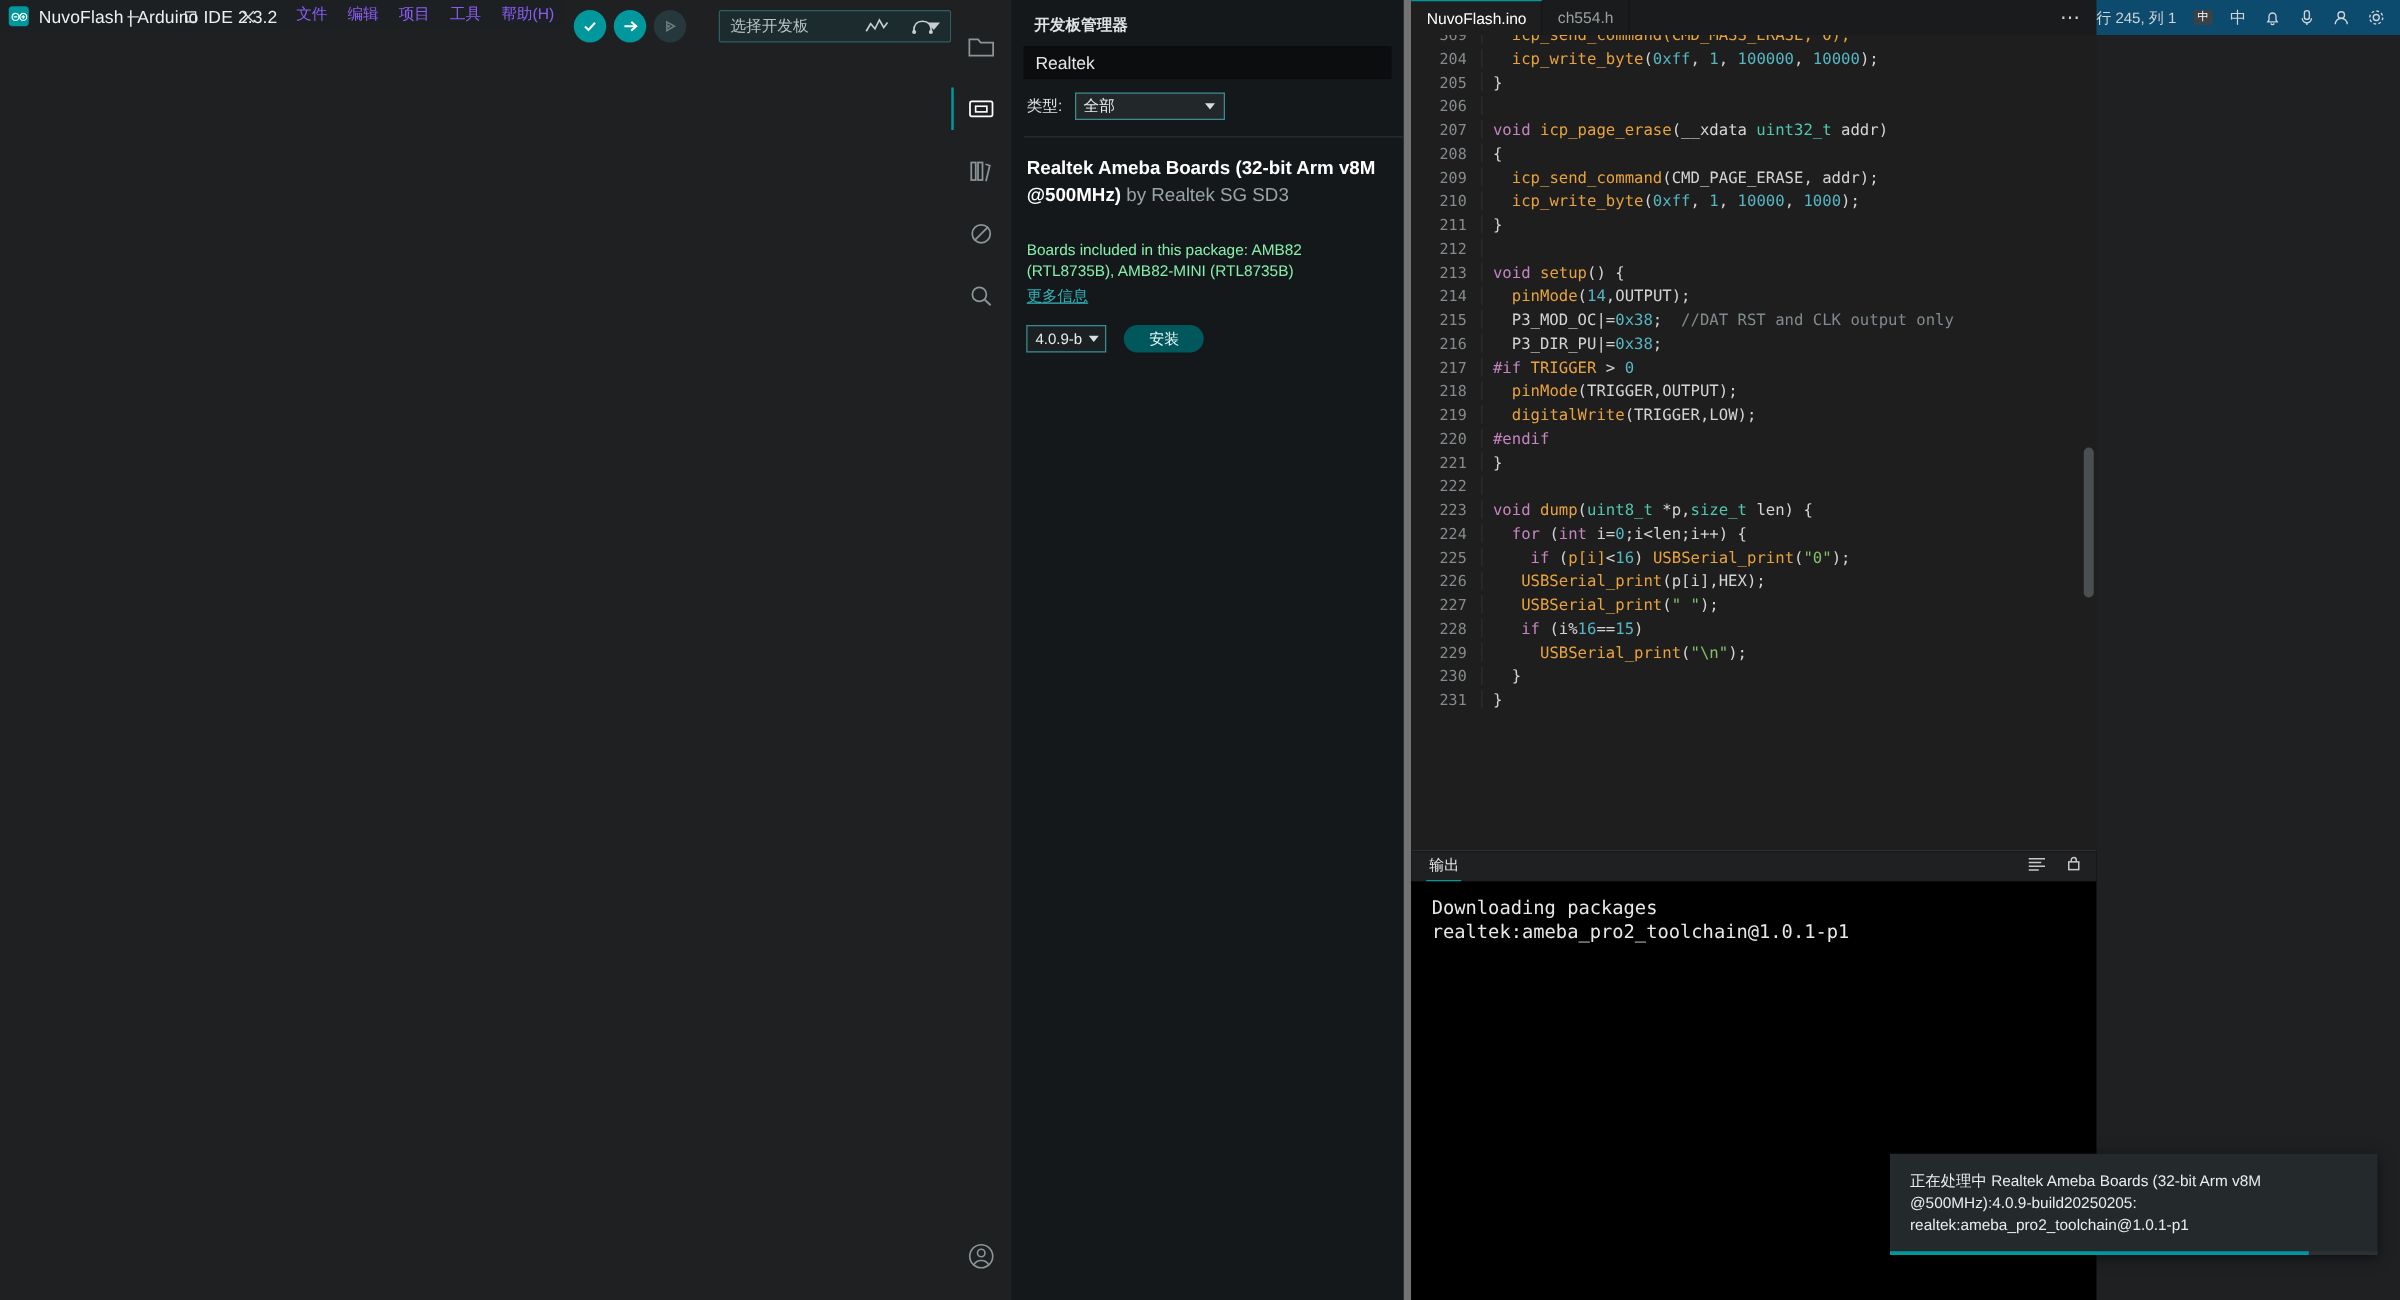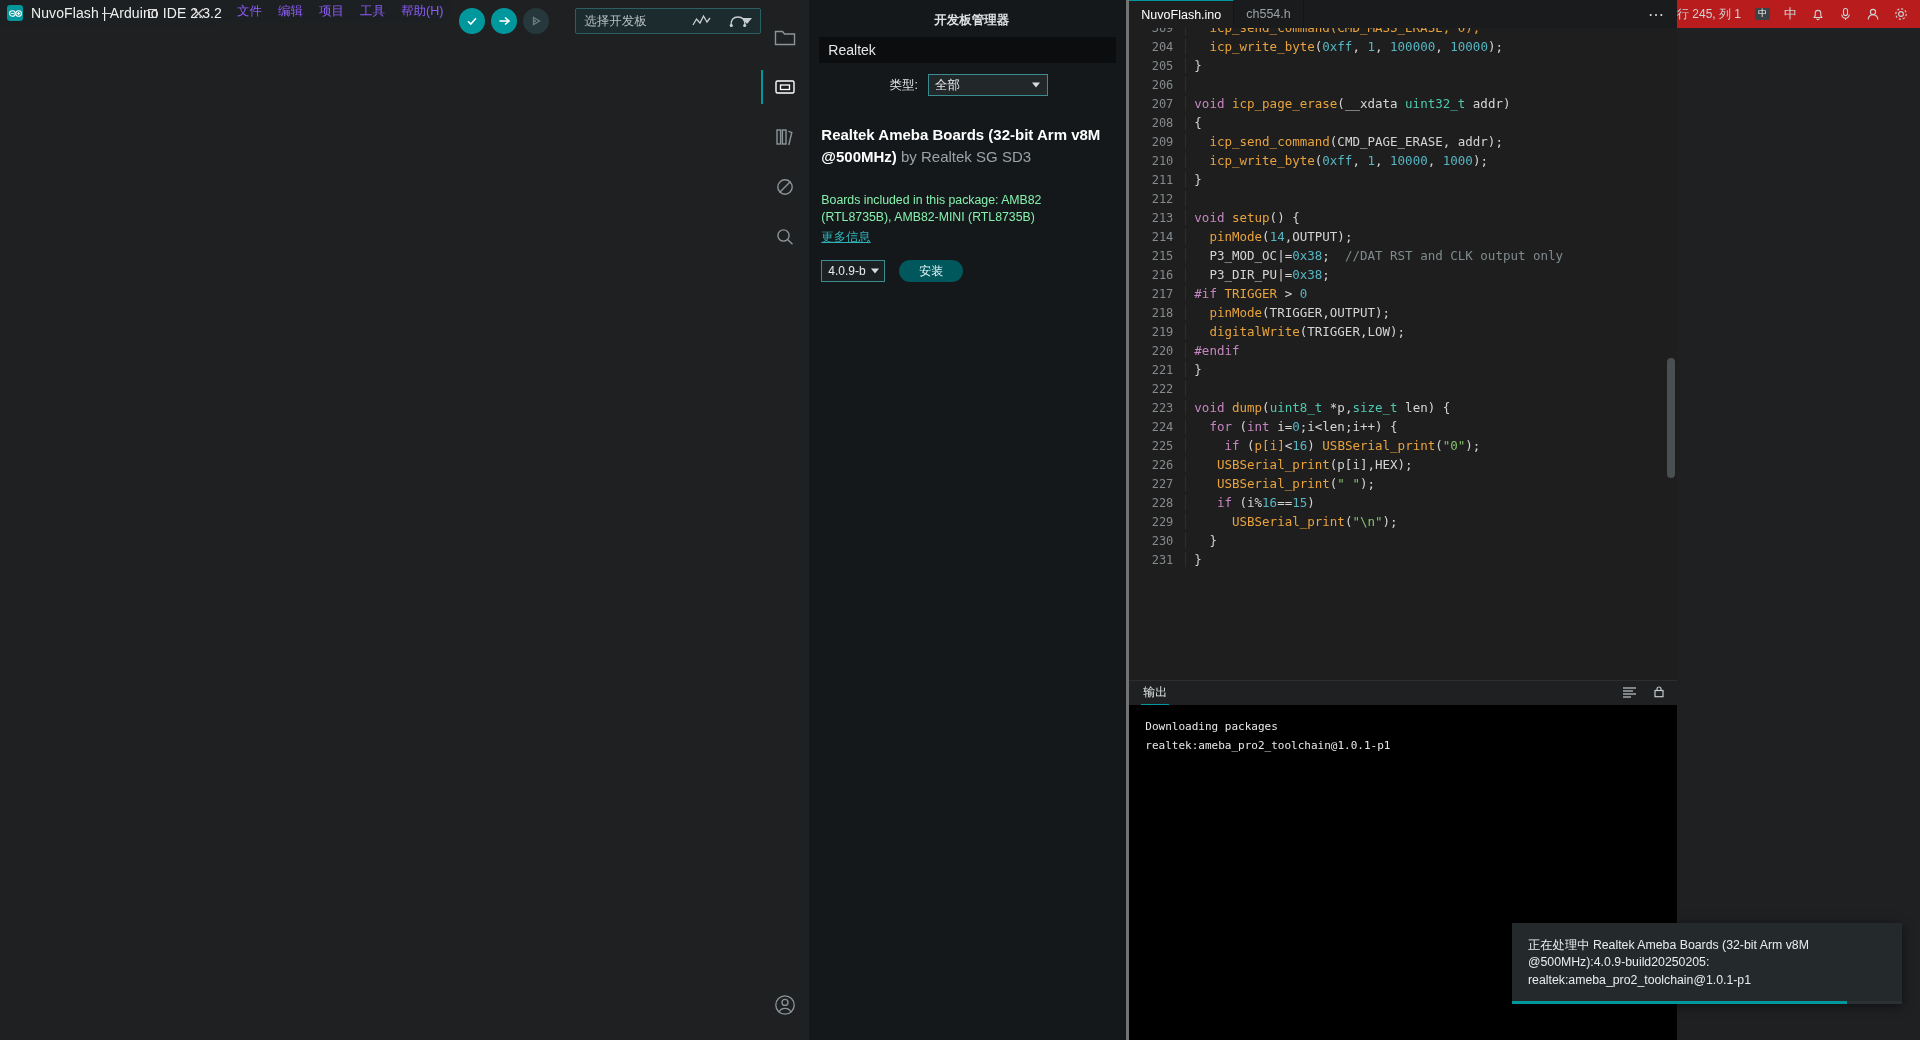--- a/index.html
+++ b/index.html
@@ -96,22 +96,21 @@
     content: ""; position: absolute; left: 0; top: 8px; bottom: 8px;
     width: 2px; background: #00979d;
   }
   .ab-bottom { position: absolute; bottom: 24px; left: 0; width: 48px;
     display: flex; justify-content: center; color: #8b9498; }
 
   
   .sidepanel {
     width: 320px; background: #14181a; flex: none;
     display: flex; flex-direction: column; padding: 0 10px;
-    border-right: 3px solid #737373;
-    align-items: center;
+    border-right: 6px solid #737373;
   }
   .sp-title {
     color: #dfe3e4; font-size: 12.5px; margin: 12px 0 8px 8px;
     font-weight: 700;
   }
   .sp-search {
     height: 26px; background: #0b0d0e; border: 1px solid #0b0d0e;
     color: #e6e6e6; font-size: 14px; padding: 0 8px; width: 100%;
     display: flex; align-items: center;
   }
@@ -226,42 +225,42 @@
   .output-tab {
     font-size: 12px; color: #e3e6e7; padding: 0 2px; height: 24px;
     display: flex; align-items: center; border-bottom: 1px solid #00979d;
   }
   .output-actions {
     position: absolute; right: 12px; top: 0; height: 24px;
     display: flex; align-items: center; gap: 16px; color: #c4cacc;
   }
   .output-body {
     flex: 1; background: #000; padding: 12px 0 0 16px;
-    font-family: "DejaVu Sans Mono", monospace; font-size: 11px;
+    font-family: "DejaVu Sans Mono", monospace; font-size: 15px;
     color: #e8e8e8; line-height: 19px; overflow: hidden;
   }
 
   
   .toast {
     position: absolute; right: 18px; bottom: 36px; width: 390px;
     background: #24292b; color: #e9edef; font-size: 12.3px;
     padding: 14px 16px 14px 16px; line-height: 1.45;
     box-shadow: 0 2px 10px rgba(0,0,0,.5);
   }
   .toast-progress {
     position: absolute; left: 0; right: 0; bottom: 0; height: 3px;
     background: #2b3133;
   }
   .toast-progress i {
     display: block; height: 3px; background: #00979d; width: 86%;
   }
 
   
   .statusbar {
-    height: 28px; background: #b91c1c; flex: none; display: flex;
+    height: 28px; background: #0c4a6e; flex: none; display: flex;
     align-items: center; justify-content: flex-end; gap: 14px;
     padding-right: 12px; color: #cfd4d6; font-size: 12px;
   }
   .sb-item { display: flex; align-items: center; gap: 4px; }
   .sb-ime {
     background: #3b4245; color: #fff; font-size: 9px; border-radius: 2px;
     padding: 1px 3px; line-height: 1.1;
   }
   .sb-lang { font-size: 13px; }
   .sb-icon { color: #cfd4d6; display: flex; align-items: center; }

